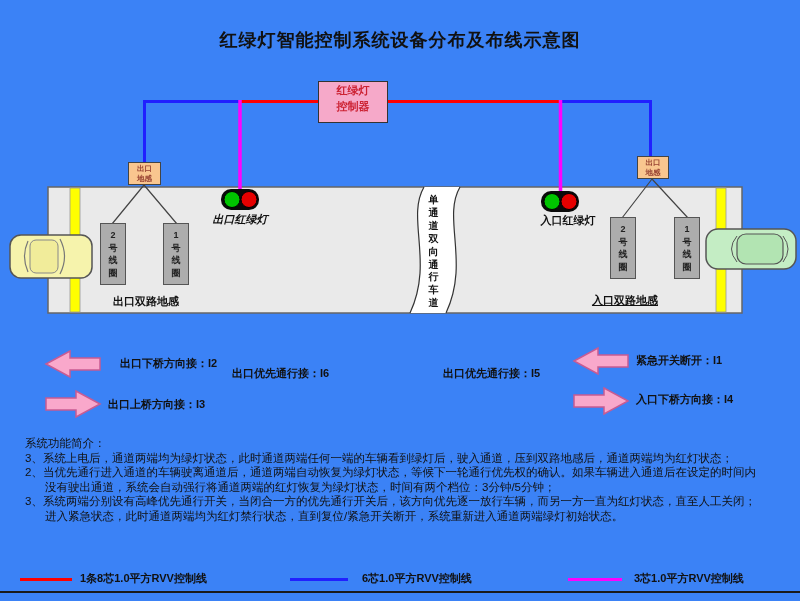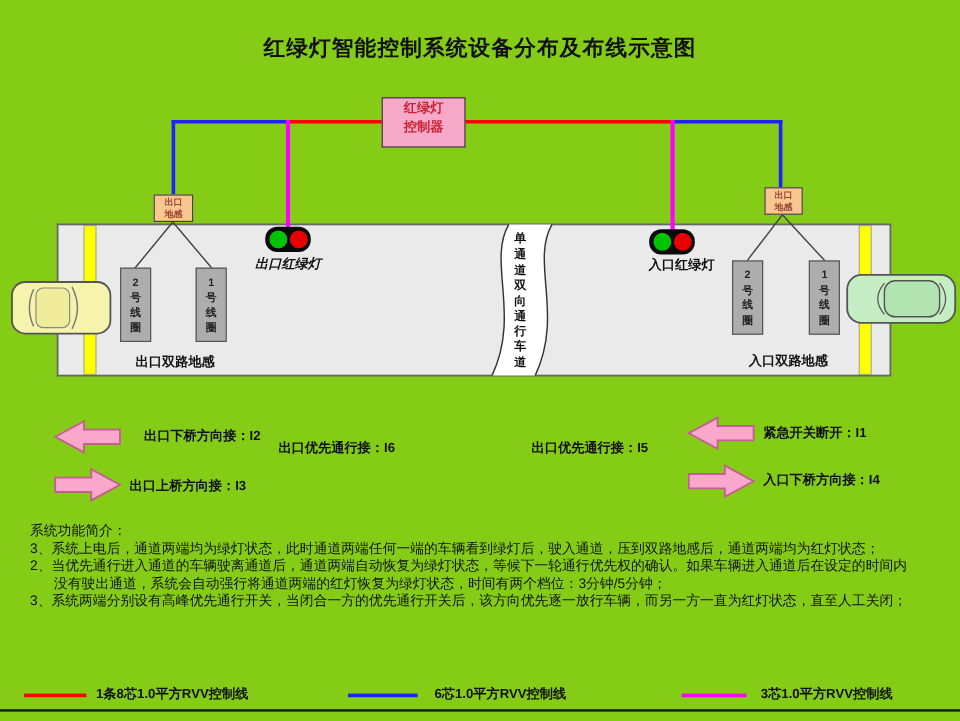--- a/index.html
+++ b/index.html
@@ -1,17 +1,17 @@
 <!DOCTYPE html>
 <html><head>
 <meta charset="utf-8">
 <style>
   html,body{margin:0;padding:0;background:#fff;}
   #canvas{
-    position:relative;width:800px;height:601px;background:#84cc16;
+    position:relative;width:800px;height:601px;background:#3b82f6;
     font-family:"Liberation Sans","DejaVu Sans",sans-serif;
     overflow:hidden;border-right:1px solid #c9c9c9;
   }
   .abs{position:absolute;}
   #title{top:28px;left:0;width:800px;text-align:center;font-size:18px;font-weight:bold;color:#111;letter-spacing:1px;}
   #svg-layer{top:0;left:0;}
   .prelines{white-space:pre-line;}
   #controller-box{
     left:318px;top:81px;width:70px;height:42px;background:#F6A9C9;border:1.5px solid #333;
     box-sizing:border-box;text-align:center;font-size:11px;font-weight:bold;color:#CC2233;line-height:16px;padding-top:0;
@@ -29,21 +29,21 @@
     background:#ADADAD;border:1px solid #555;box-sizing:border-box;width:26px;height:62px;
     font-size:9px;color:#222;line-height:12.5px;text-align:center;word-break:break-all;
     padding:5px 7px 0 7px;font-weight:bold;
   }
   #exit-coil-2{left:100px;top:223px;}
   #exit-coil-1{left:163px;top:223px;}
   #entry-coil-2{left:610px;top:217px;}
   #entry-coil-1{left:674px;top:217px;}
   .loop-label{font-size:11px;font-weight:bold;color:#111;}
   #exit-loop-label{left:113px;top:294px;}
-  #entry-loop-label{left:624px;top:293px;}
+  #entry-loop-label{left:592px;top:293px;text-decoration:underline;}
   #lane-label{
     left:427px;top:194px;width:13px;font-size:10px;font-weight:bold;color:#111;
     line-height:12.9px;word-break:break-all;text-align:center;
   }
   .io-label{font-size:11px;font-weight:bold;color:#111;}
   #io-i2{left:120px;top:356px;}
   #io-i3{left:108px;top:397px;}
   #io-i6{left:232px;top:366px;}
   #io-i5{left:443px;top:366px;}
   #io-i1{left:636px;top:353px;}
@@ -146,20 +146,21 @@
   <div class="abs io-label" id="io-i5">出口优先通行接：I5</div>
   <div class="abs io-label" id="io-i1">紧急开关断开：I1</div>
   <div class="abs io-label" id="io-i4">入口下桥方向接：I4</div>
 
   <div class="abs" id="intro">
     <div>系统功能简介：</div>
     <div>3、系统上电后，通道两端均为绿灯状态，此时通道两端任何一端的车辆看到绿灯后，驶入通道，压到双路地感后，通道两端均为红灯状态；</div>
     <div>2、当优先通行进入通道的车辆驶离通道后，通道两端自动恢复为绿灯状态，等候下一轮通行优先权的确认。如果车辆进入通道后在设定的时间内</div>
     <div class="indent">没有驶出通道，系统会自动强行将通道两端的红灯恢复为绿灯状态，时间有两个档位：3分钟/5分钟；</div>
     <div>3、系统两端分别设有高峰优先通行开关，当闭合一方的优先通行开关后，该方向优先逐一放行车辆，而另一方一直为红灯状态，直至人工关闭；</div>
+    <div class="indent">进入紧急状态，此时通道两端均为红灯禁行状态，直到复位/紧急开关断开，系统重新进入通道两端绿灯初始状态。</div>
   </div>
 
   <div class="abs legend-seg" id="legend-seg-red"></div>
   <div class="abs legend-label" id="legend-label-red">1条8芯1.0平方RVV控制线</div>
   <div class="abs legend-seg" id="legend-seg-blue"></div>
   <div class="abs legend-label" id="legend-label-blue">6芯1.0平方RVV控制线</div>
   <div class="abs legend-seg" id="legend-seg-magenta"></div>
   <div class="abs legend-label" id="legend-label-magenta">3芯1.0平方RVV控制线</div>
 
   <div class="abs" id="bottom-line"></div>

